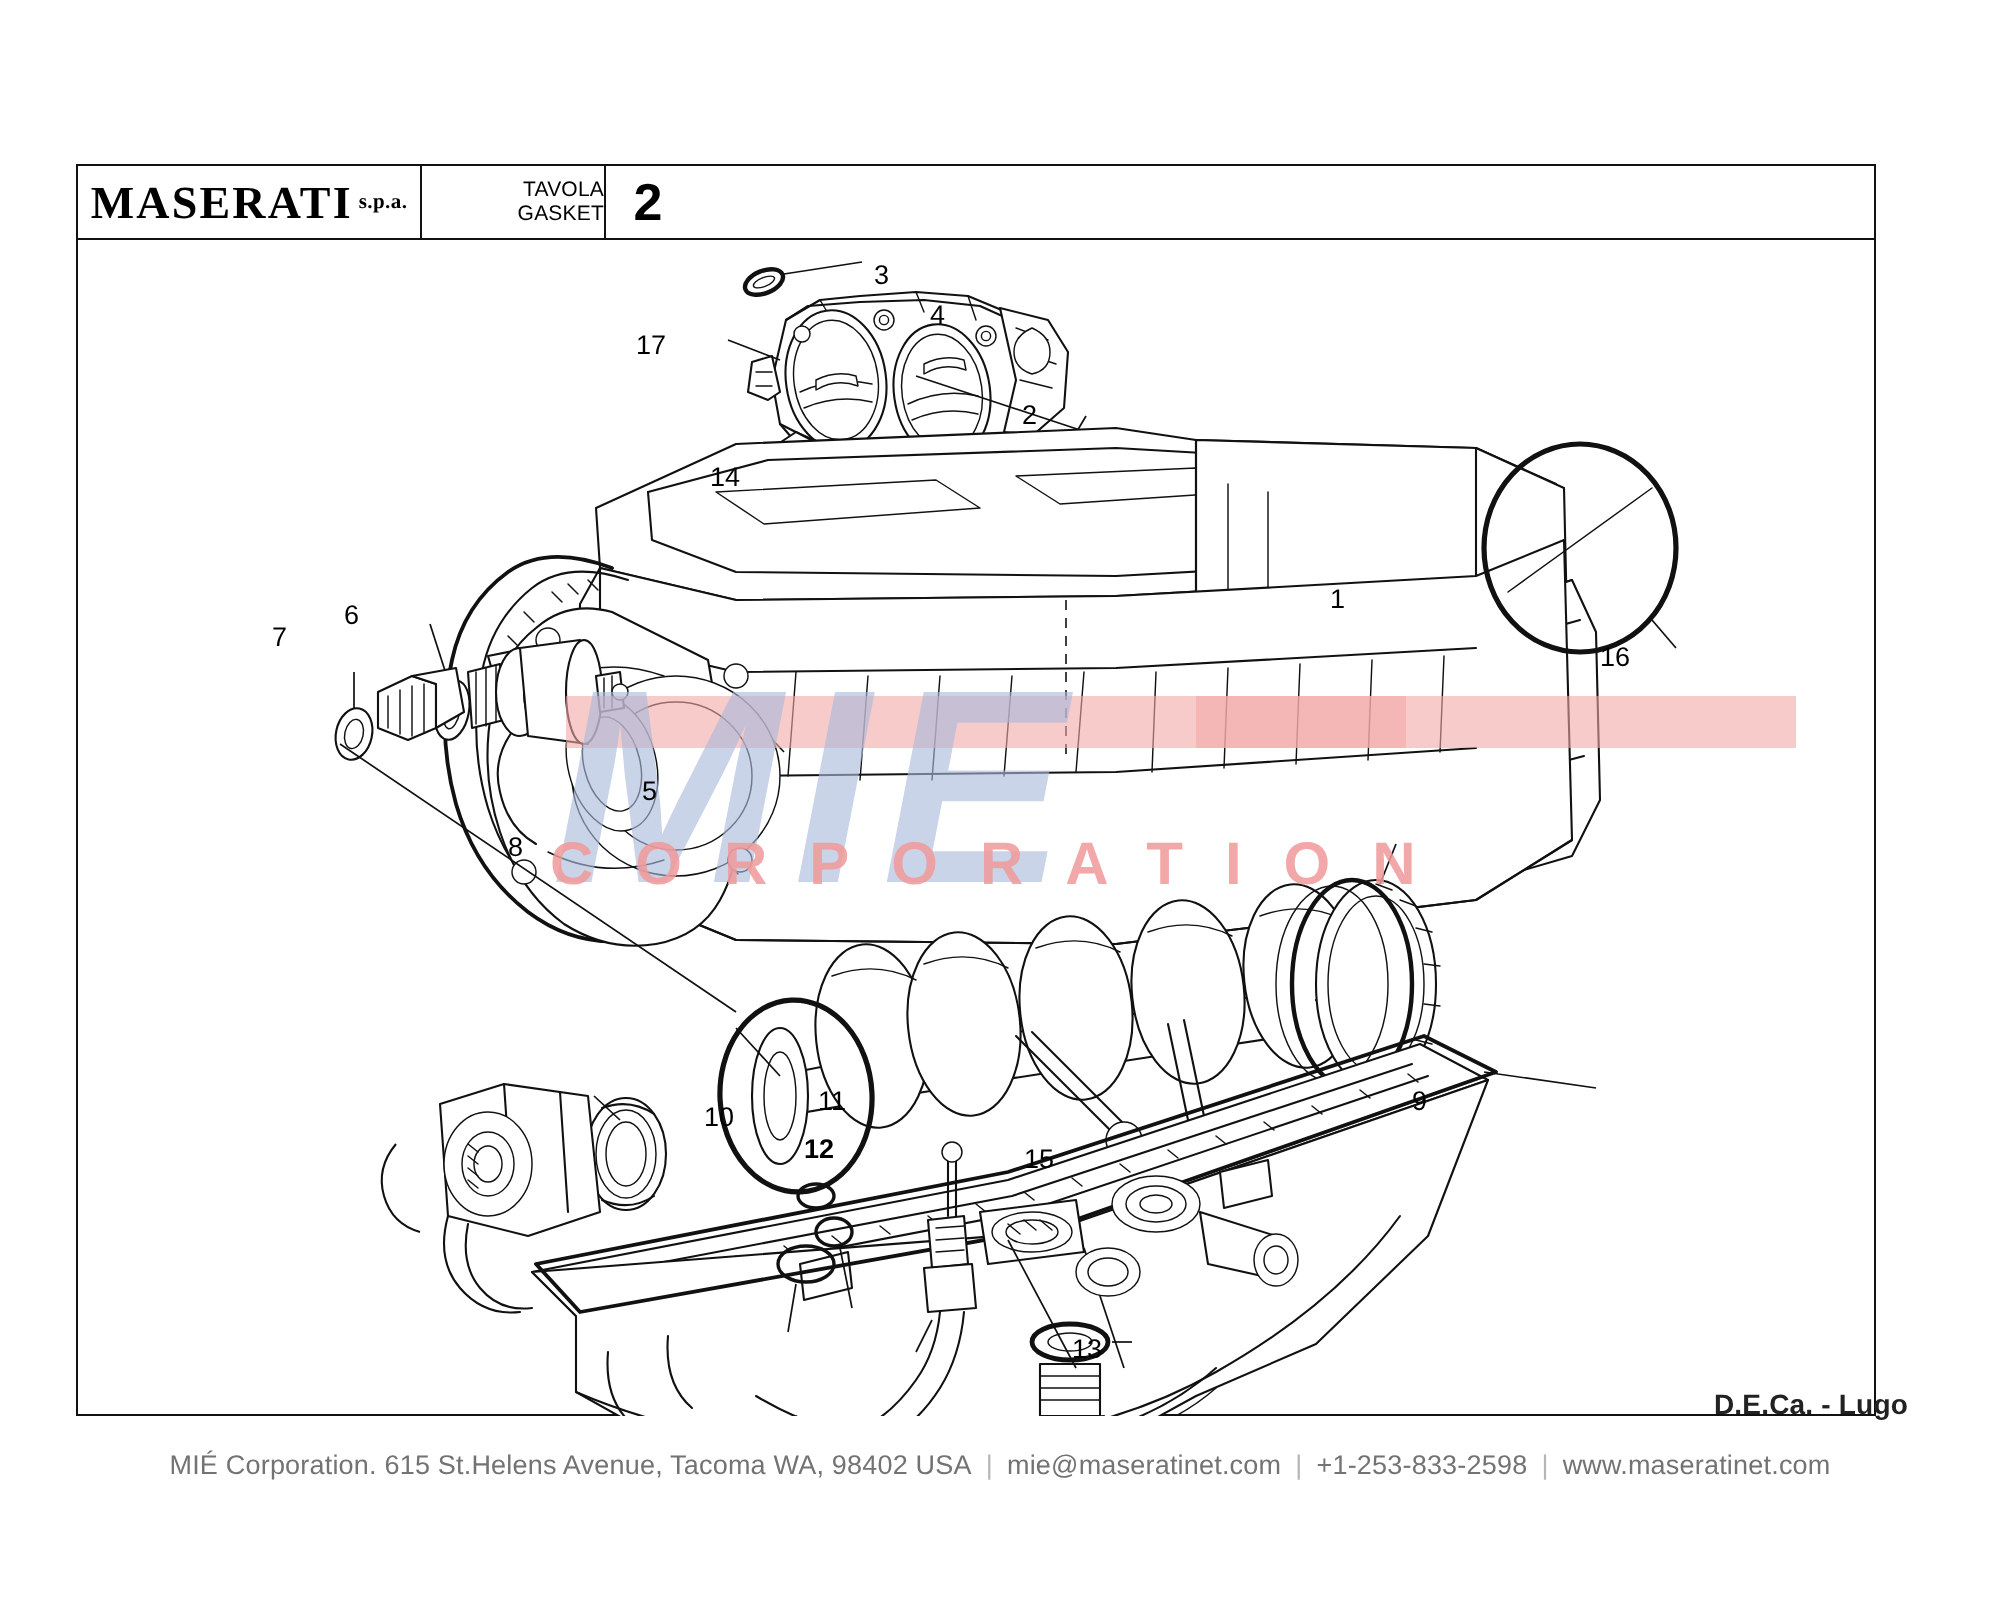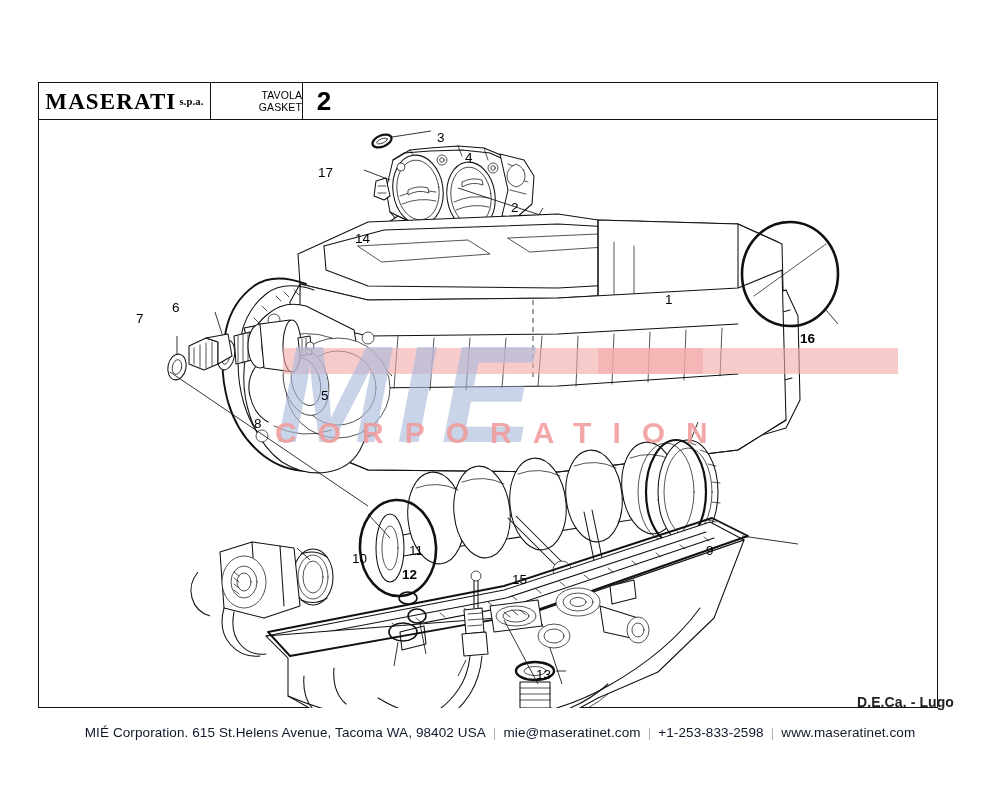--- a/index.html
+++ b/index.html
@@ -123,21 +123,21 @@
 
   
   .footer{
     position:absolute;
     left:0;top:712px;width:1000px;height:40px;
     display:flex;align-items:center;justify-content:center;
     z-index:7;
   }
   .footer-txt{
     font-size:13.5px;
-    color:#0f172a;
+    color:#737373;
     letter-spacing:.1px;
     white-space:nowrap;
   }
   .footer-sep{color:#b6b6b6;padding:0 7px;}
 </style>
 </head>
 <body>
 
 <div id="page">
 
@@ -497,21 +497,21 @@
       <path class="dash" d="M495 180 L495 258"></path>
     </svg>
   </div>
 
   <div class="callout" style="left:437px;top:131px;">3</div>
   <div class="callout" style="left:465px;top:151px;">4</div>
   <div class="callout" style="left:307px;top:166px;margin-left:11px;">17</div>
   <div class="callout" style="left:511px;top:201px;">2</div>
   <div class="callout" style="left:325px;top:232px;margin-left:30px;">14</div>
   <div class="callout" style="left:665px;top:293px;">1</div>
-  <div class="callout" style="left:800px;top:332px;font-weight:bold;">16</div>
+  <div class="callout" style="left:800px;top:322px;">16</div>
   <div class="callout" style="left:172px;top:301px;">6</div>
   <div class="callout" style="left:136px;top:312px;">7</div>
   <div class="callout" style="left:321px;top:389px;">5</div>
   <div class="callout" style="left:254px;top:417px;">8</div>
   <div class="callout" style="left:706px;top:544px;">9</div>
   <div class="callout" style="left:352px;top:552px;">10</div>
   <div class="callout" style="left:384px;top:544px;padding-left:25px;">11</div>
   <div class="callout" style="left:402px;top:568px;font-weight:bold;">12</div>
   <div class="callout" style="left:512px;top:573px;">15</div>
   <div class="callout" style="left:536px;top:668px;">13</div>

